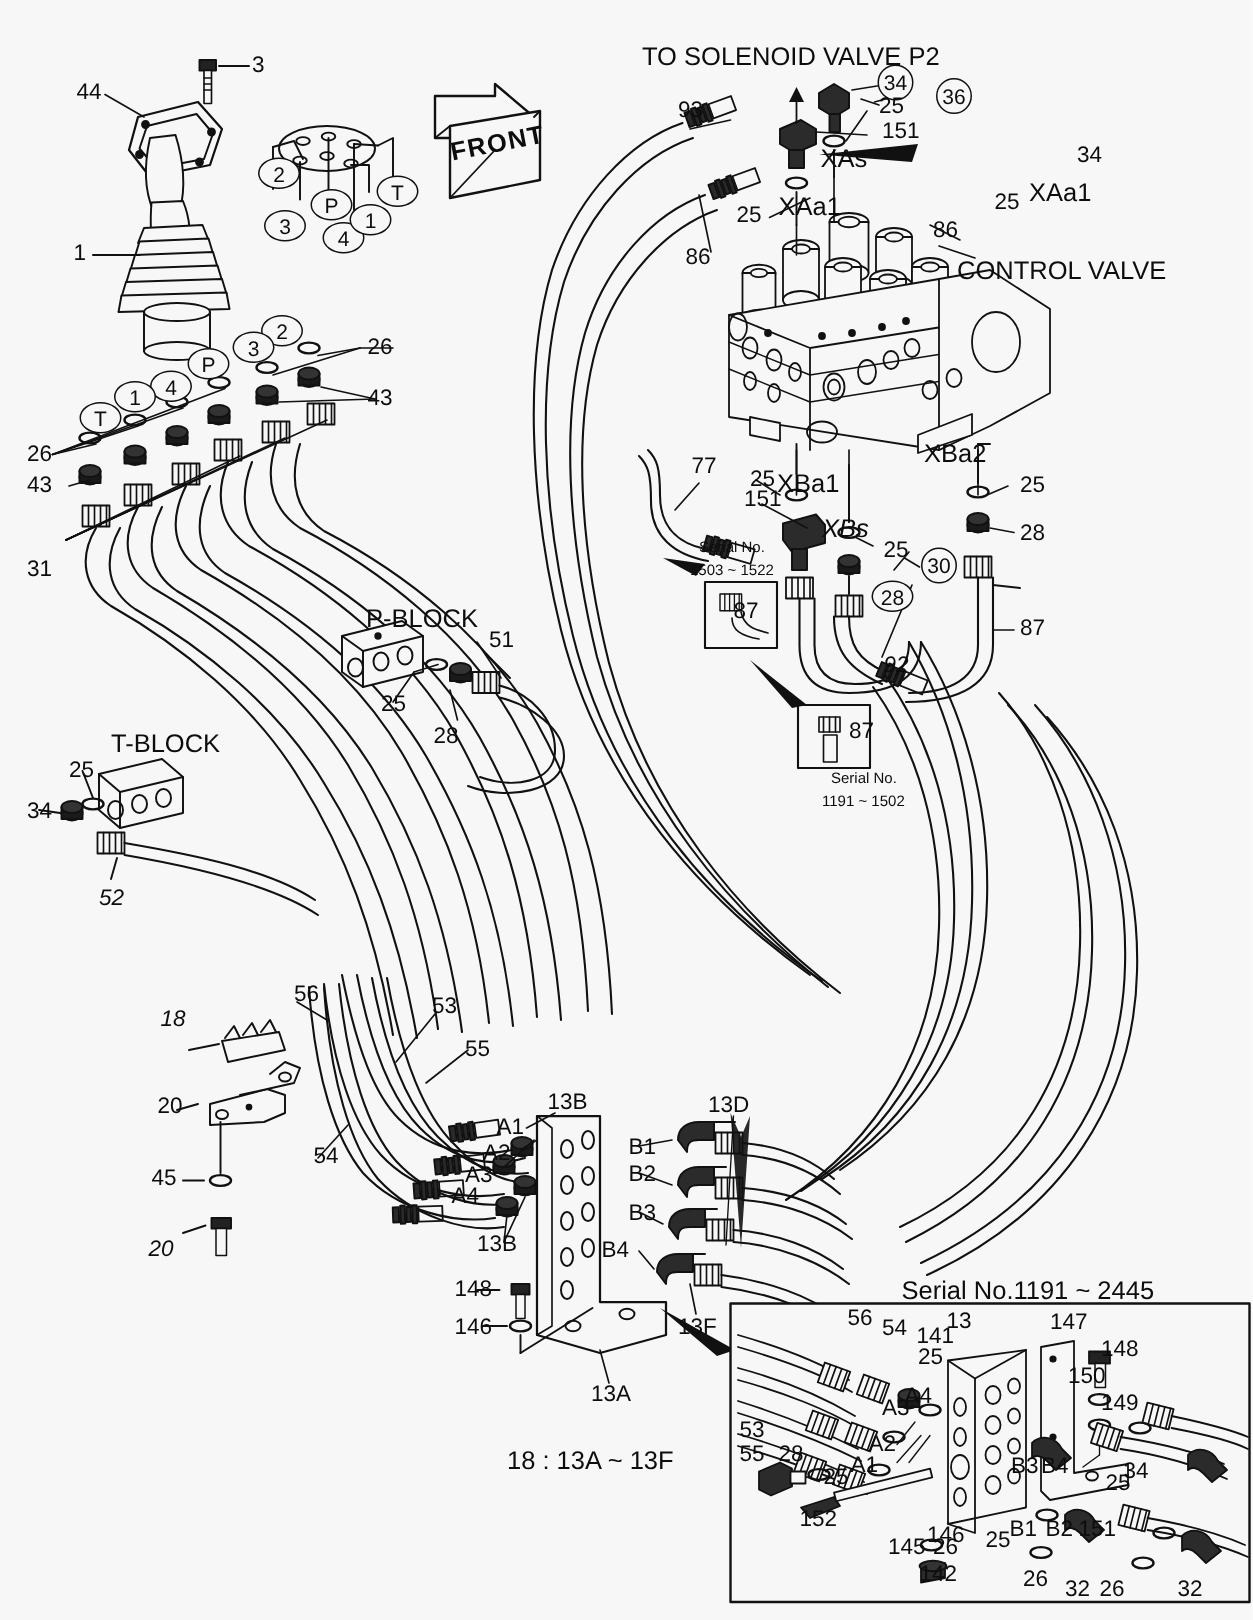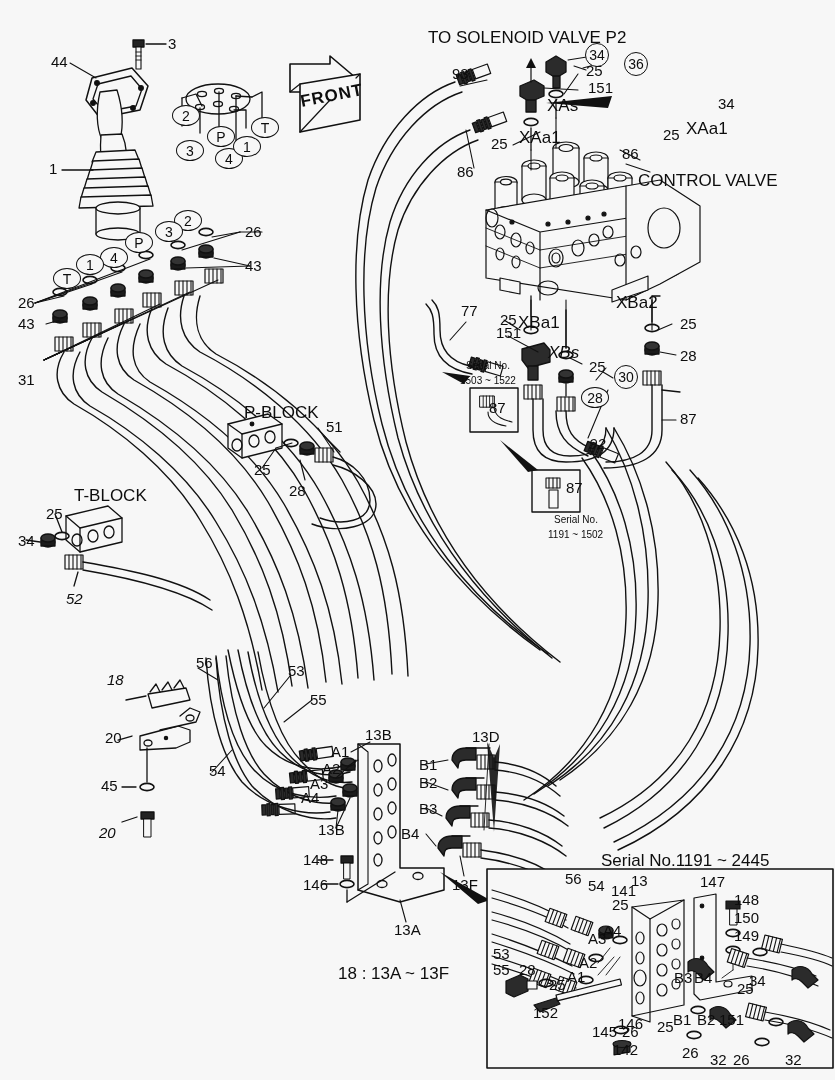--- a/index.html
+++ b/index.html
@@ -692,21 +692,21 @@
   <div class="lbl" style="left:303px; top:852px;">148</div>
   <div class="lbl" style="left:303px; top:877px;">146</div>
 
   <div class="lbl" style="left:565px; top:871px;">56</div>
   <div class="lbl" style="left:588px; top:878px;">54</div>
   <div class="lbl" style="left:611px; top:883px;">141</div>
   <div class="lbl" style="left:631px; top:873px;">13</div>
   <div class="lbl" style="left:612px; top:897px;">25</div>
   <div class="lbl" style="left:700px; top:874px;">147</div>
   <div class="lbl" style="left:734px; top:892px;">148</div>
-  <div class="lbl" style="left:734px; top:910px;text-align:right;">150</div>
+  <div class="lbl" style="left:712px; top:910px;text-align:right;">150</div>
   <div class="lbl" style="left:734px; top:928px;">149</div>
 
   <div class="lbl" style="left:603px; top:923px;">A4</div>
   <div class="lbl" style="left:588px; top:931px;">A3</div>
   <div class="lbl" style="left:579px; top:955px;">A2</div>
   <div class="lbl" style="left:567px; top:969px;">A1</div>
   <div class="lbl" style="left:493px; top:946px;">53</div>
   <div class="lbl" style="left:493px; top:962px;">55</div>
   <div class="lbl" style="left:519px; top:962px;">28</div>
   <div class="lbl" style="left:549px; top:977px;">25</div>

